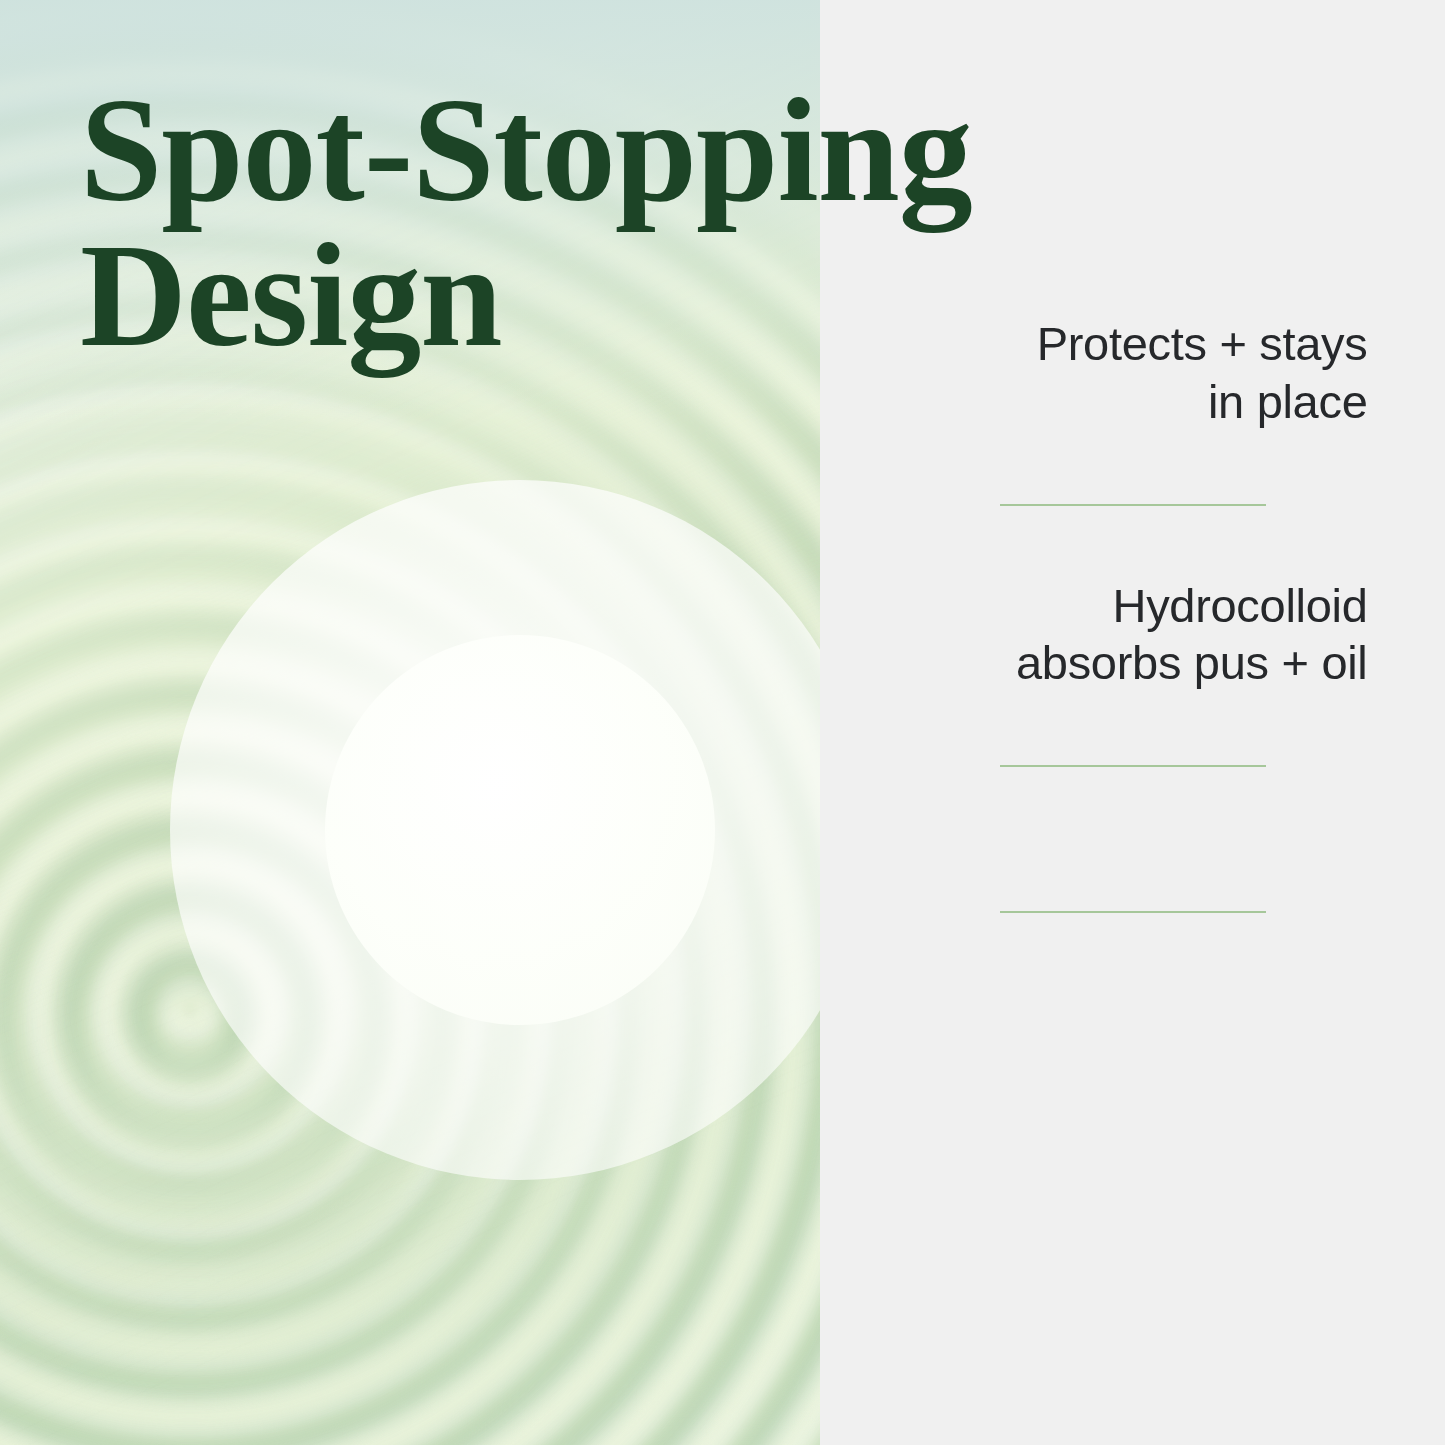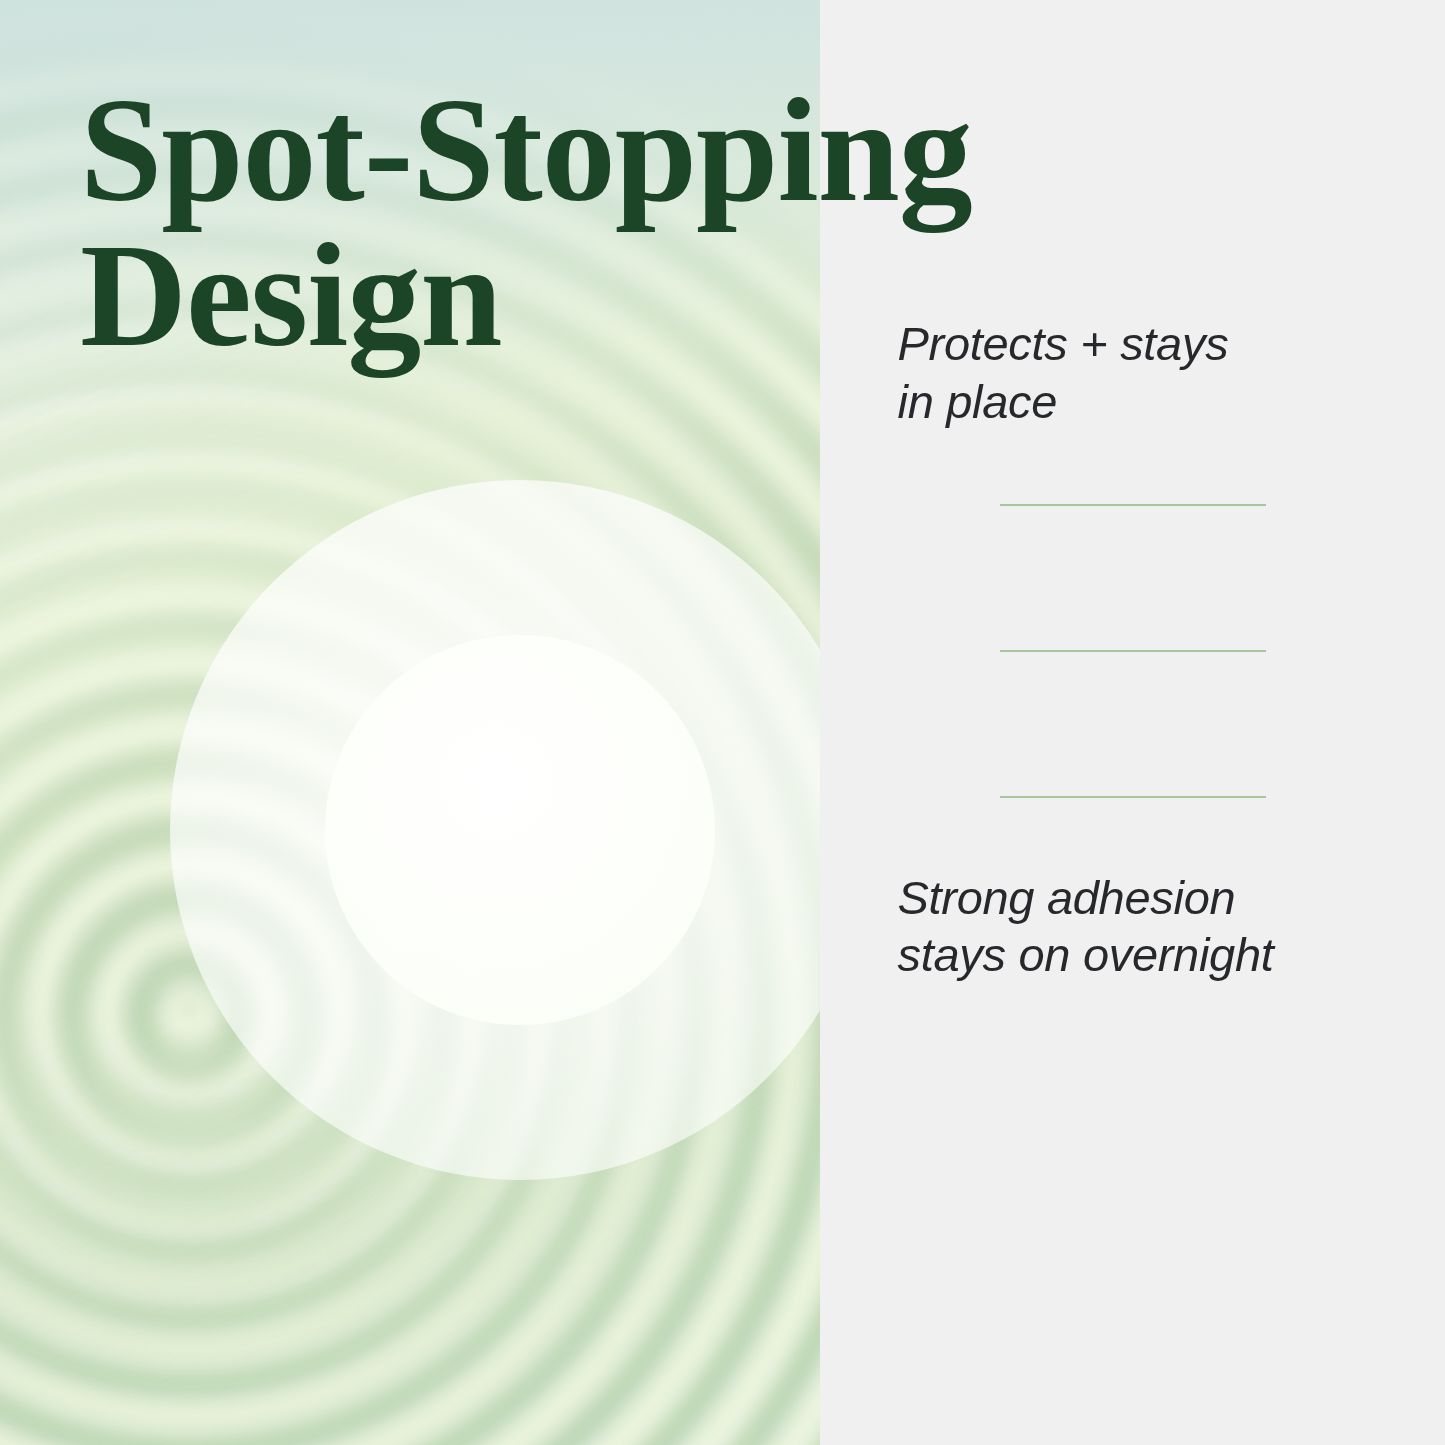--- a/index.html
+++ b/index.html
@@ -152,29 +152,28 @@
     position: absolute;
     left: 0;
     top: 315px;
     width: 625px;
     display: flex;
     flex-direction: column;
     align-items: center;
   }
   .feature-item {
     width: 470px;
-    text-align: left;
+    text-align: right;
     color: #26282B;
     font-family: "Liberation Sans", sans-serif;
     font-weight: 400;
     font-size: 47px;
     line-height: 1.23;
     letter-spacing: -0.3px;
     white-space: pre-line;
-    font-style: italic;
   }
   .divider {
     width: 266px;
     height: 2px;
     background: #A6C79A;
     margin: 73px 0 71px 0;
   }
 </style>
 </head>
 <body>
@@ -192,28 +191,28 @@
   <div class="patch-inner"></div>
 
   <div class="right-panel">
     <div class="feature-list">
 
       <div class="feature-item">Protects + stays
 in place</div>
 
       <div class="divider"></div>
 
+      <div class="feature-item">Hydrocolloid
+absorbs pus + oil</div>
 
       <div class="divider"></div>
 
 
       <div class="divider"></div>
 
-      <div class="feature-item">Strong adhesion
-stays on overnight</div>
 
     </div>
   </div>
 
   <div class="headline">Spot-Stopping
 Design</div>
 
 </div>
 
 </body></html>

